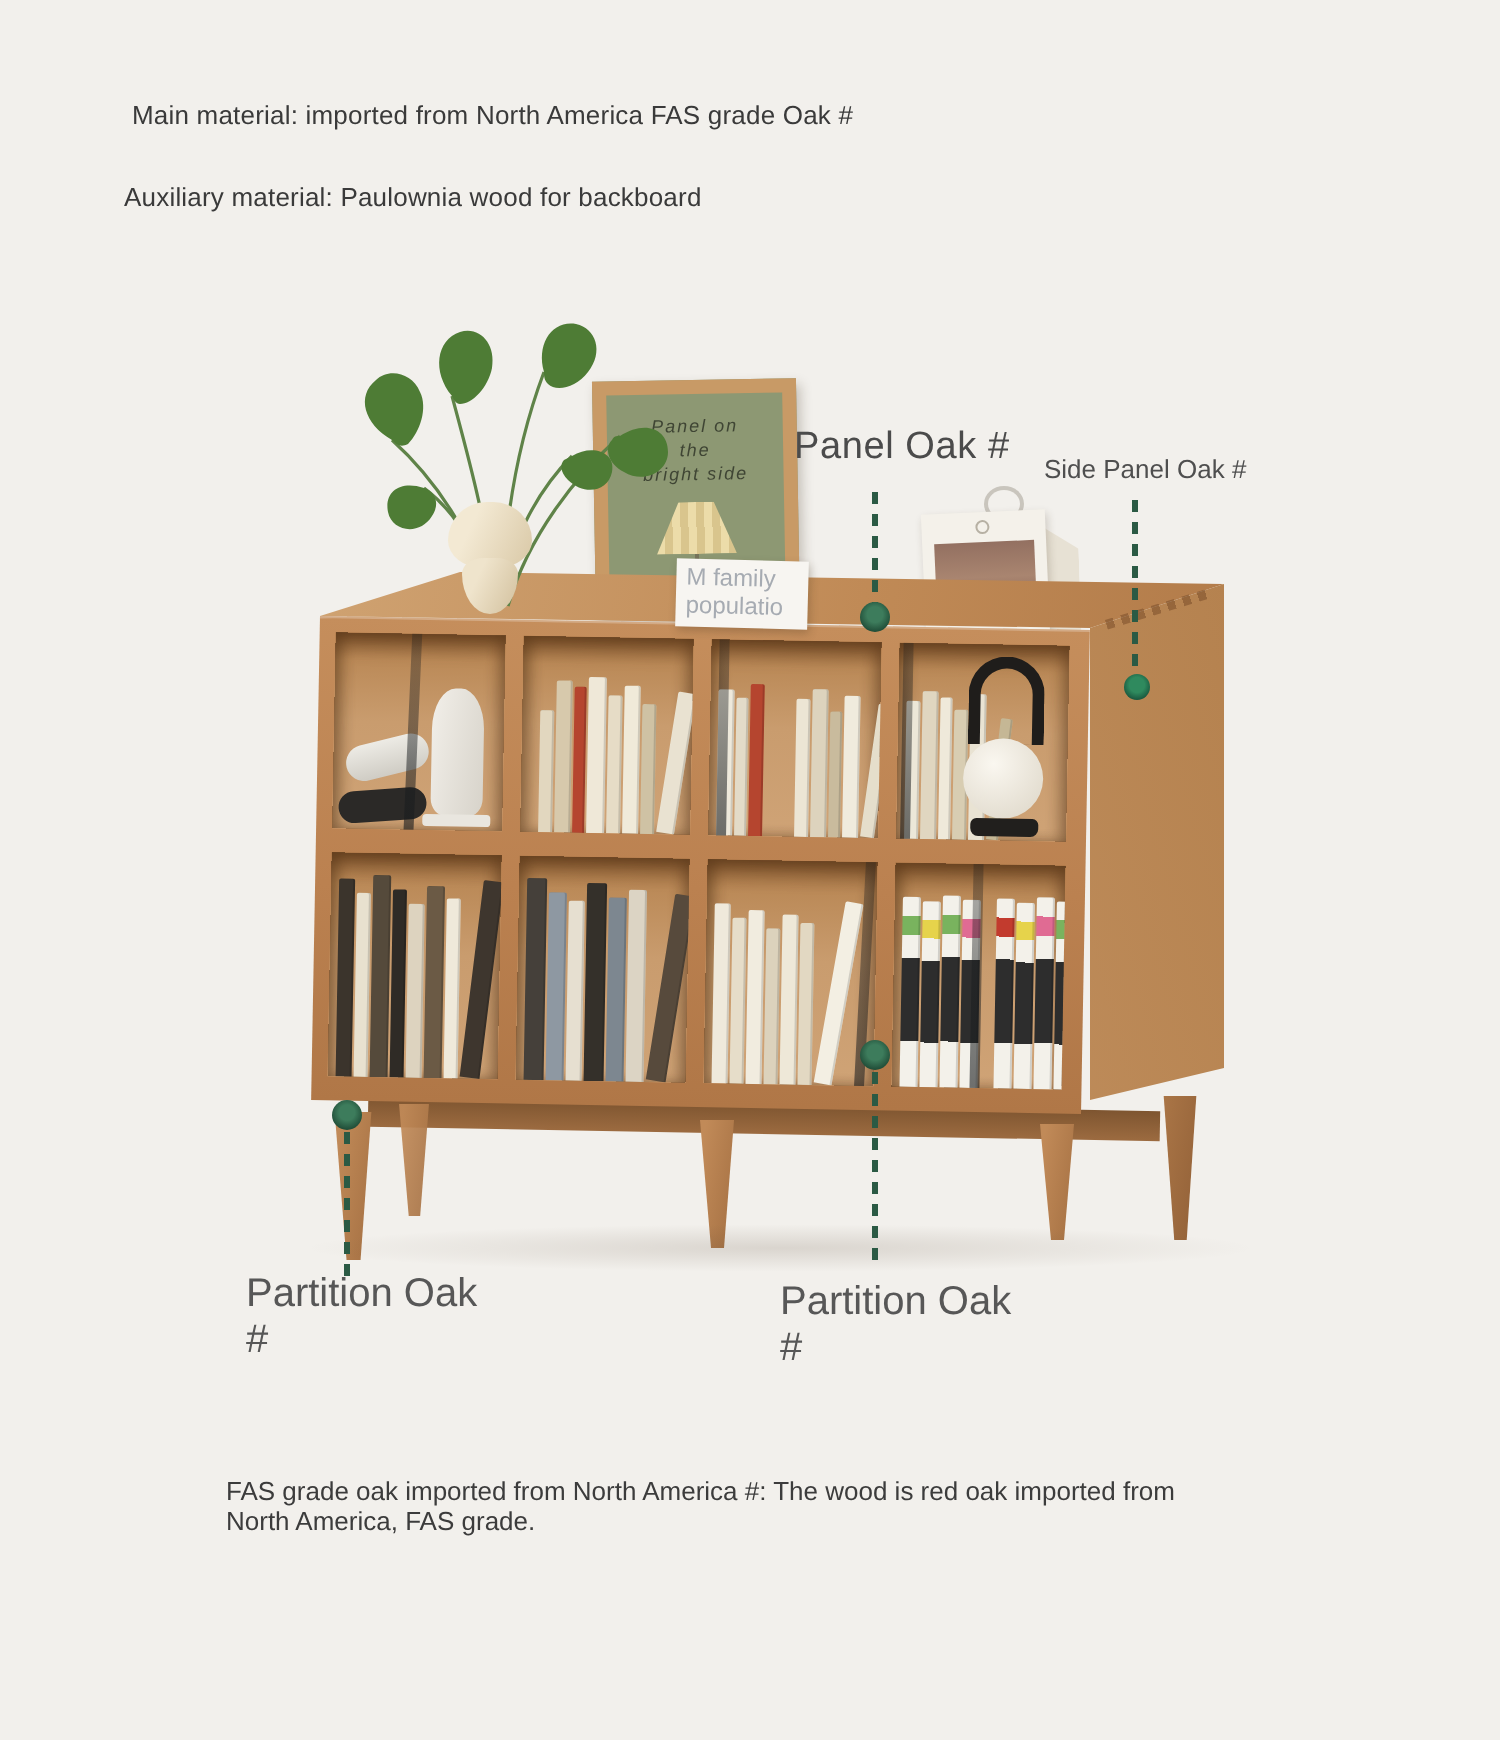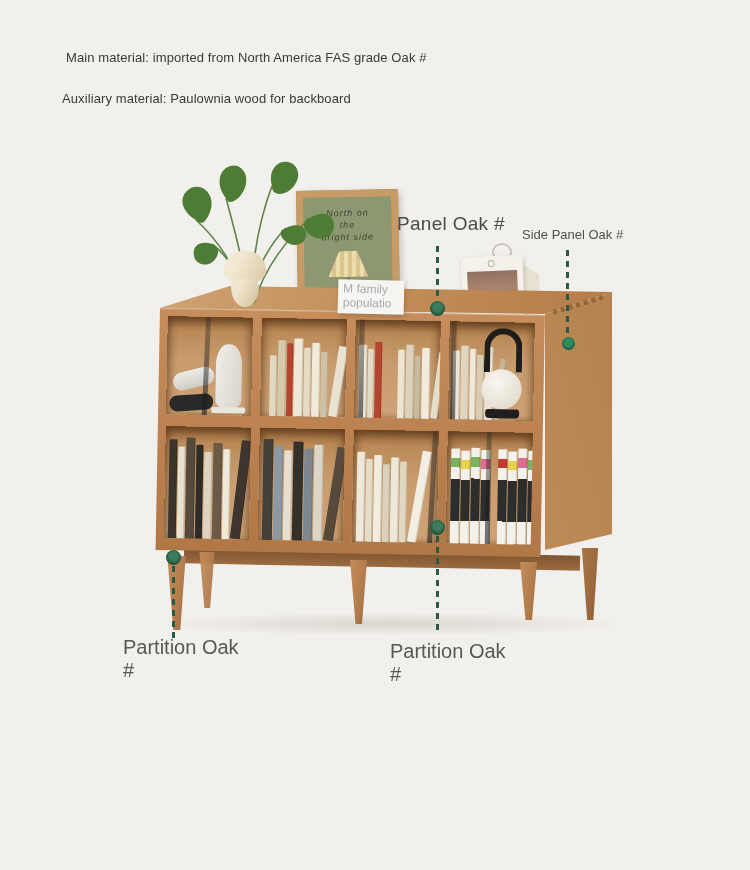--- a/index.html
+++ b/index.html
@@ -171,21 +171,21 @@
       <path d="M142,60 C154,52 166,56 166,68 C166,78 154,84 144,78 C136,74 134,66 138,62 C139,60 140,60 142,60 Z"></path>
       <path d="M118,70 C128,64 140,68 138,78 C136,88 124,90 116,82 C112,78 112,74 114,72 Z"></path>
       <path d="M44,86 C32,82 24,88 26,98 C28,108 42,110 48,100 C52,94 50,88 44,86 Z"></path>
     </g>
   </svg>
   <div class="abs" id="vase-cup"></div>
   <div class="abs" id="vase-base"></div>
 
   <div class="abs" id="frame">
     <div id="frame-text">
-      <div class="frame-line">North on</div>
+      <div class="frame-line">Panel on</div>
       <div class="frame-line">the</div>
       <div class="frame-line">bright side</div>
     </div>
     <div id="frame-lamp-shade"></div>
     <div id="frame-lamp-stem"></div>
     <div id="frame-lamp-base"></div>
   </div>
 
   <div class="abs" id="block">
     <div class="block-line">M family</div>
@@ -334,14 +334,15 @@
     <div>#</div>
   </div>
 
   <div class="abs dot" style="left:430px; top:520px;"></div>
   <div class="abs dash-v" style="left:436px; top:536px; height:98px;"></div>
   <div class="abs ann-mid" style="left:390px; top:640px;">
     <div>Partition Oak</div>
     <div>#</div>
   </div>
 
+  <div class="abs" id="footer-note">FAS grade oak imported from North America #: The wood is red oak imported from North America, FAS grade.</div>
 
 </div>
 
 </body></html>

